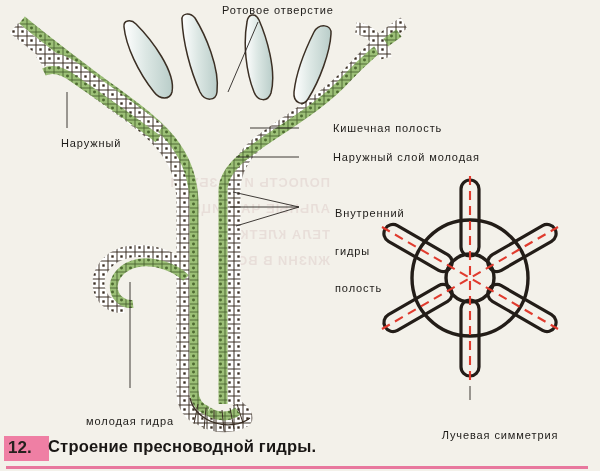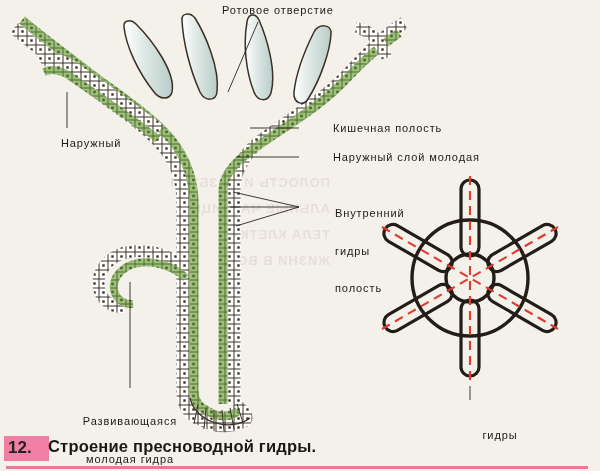--- a/index.html
+++ b/index.html
@@ -175,25 +175,25 @@
 
 <div class="lbl" style="left:303px;top:151px;">Наружный слой молодая</div>
 
 <div class="lbl" style="left:305px;top:182px;">
   <div>Внутренний</div>
   <div>гидры</div>
   <div>полость</div>
 </div>
 
 <div class="lbl ctr" style="left:40px;top:390px;width:120px;">
-  <div>Развивающаяся</div>
   <div>молодая гидра</div>
 </div>
 
 <div class="lbl ctr" style="left:400px;top:404px;width:140px;">
+  <div>Лучевая симметрия</div>
   <div>гидры</div>
 </div>
 
 <div id="caption-bar">
   <div id="cap-badge">12.</div>
   <div id="cap-text">Строение пресноводной гидры.</div>
   <div id="cap-rule"></div>
 </div>
 
 </body></html>

